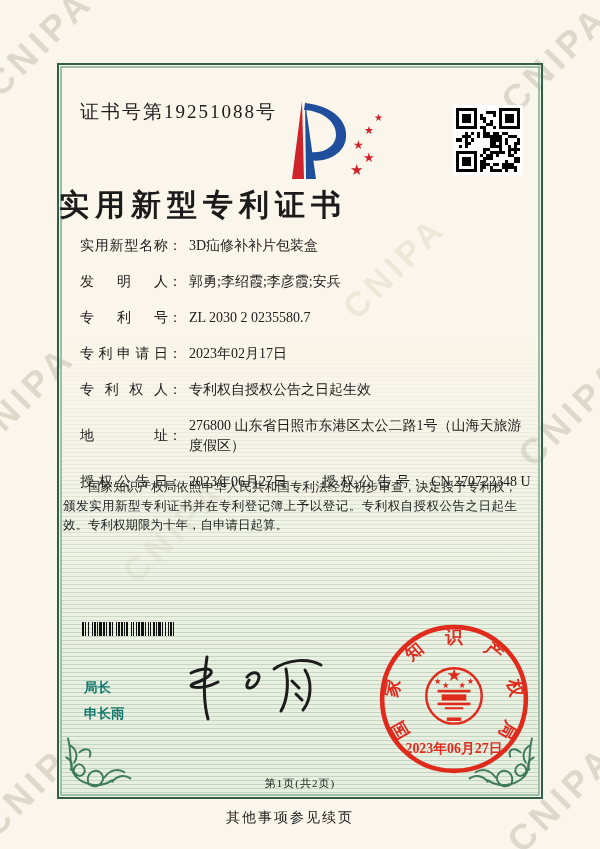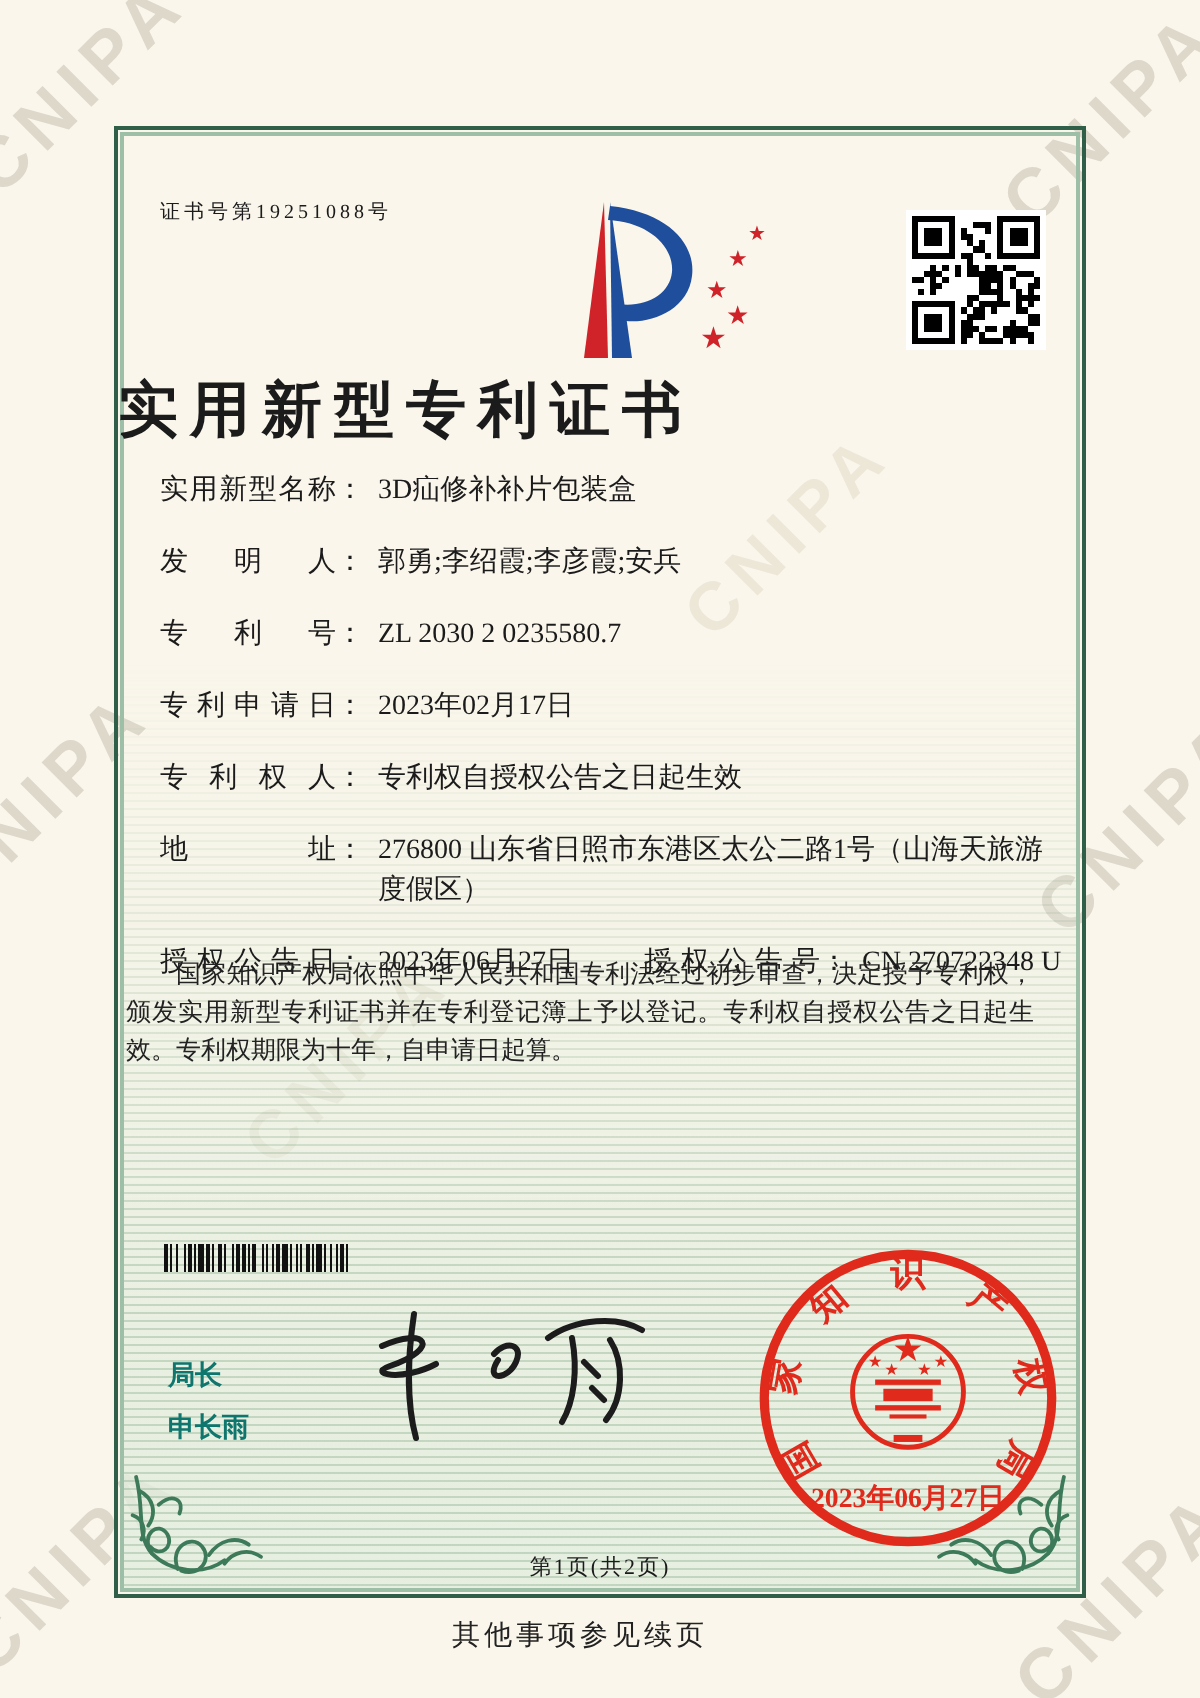--- a/index.html
+++ b/index.html
@@ -28,31 +28,31 @@
     background:
       repeating-linear-gradient(180deg, rgba(110,155,115,.30) 0 1px, rgba(110,155,115,0) 1px 4px),
       linear-gradient(180deg, rgba(233,241,229,0) 0%, rgba(226,237,222,.85) 100%);
     -webkit-mask-image:linear-gradient(180deg, transparent 0 36%, rgba(0,0,0,.45) 55%, #000 78%);
             mask-image:linear-gradient(180deg, transparent 0 36%, rgba(0,0,0,.45) 55%, #000 78%);
   }
   .flourish{position:absolute;bottom:3px;width:78px;height:78px;}
   .flourish.left{left:3px;}
   .flourish.right{right:3px;transform:scaleX(-1);}
   
-  .cert-no{position:absolute;left:21px;top:34px;font-size:10px;letter-spacing:2px;text-align:center;}
+  .cert-no{position:absolute;left:21px;top:34px;font-size:19px;letter-spacing:2px;text-align:center;}
   .logo{position:absolute;left:195px;top:32px;width:96px;height:88px;}
   .logo .star{position:absolute;color:#cf2329;line-height:1;}
   .qr{position:absolute;left:394px;top:40px;width:70px;height:70px;background:#fff;padding:3px;box-sizing:border-box;}
   .title{
     position:absolute;left:0;right:0;top:120px;text-align:left;
     font-size:30px;font-weight:bold;letter-spacing:6px;
   }
   
   .fields{position:absolute;left:21px;top:171px;width:452px;font-size:14px;}
-  .frow{display:flex;line-height:20px;margin-bottom:16px;}
+  .frow{display:flex;line-height:20px;margin-bottom:16px;align-items:center;}
   .flabel{
     display:inline-block;width:88px;flex:none;
     text-align:justify;text-align-last:justify;
   }
   .fcolon{flex:none;}
   .fvalue{margin-left:7px;}
   .frow.addr .fvalue{width:334px;}
   .frow.grant{margin-bottom:0;}
   .pair1{display:flex;width:242px;flex:none;}
   .pair2{display:flex;}

